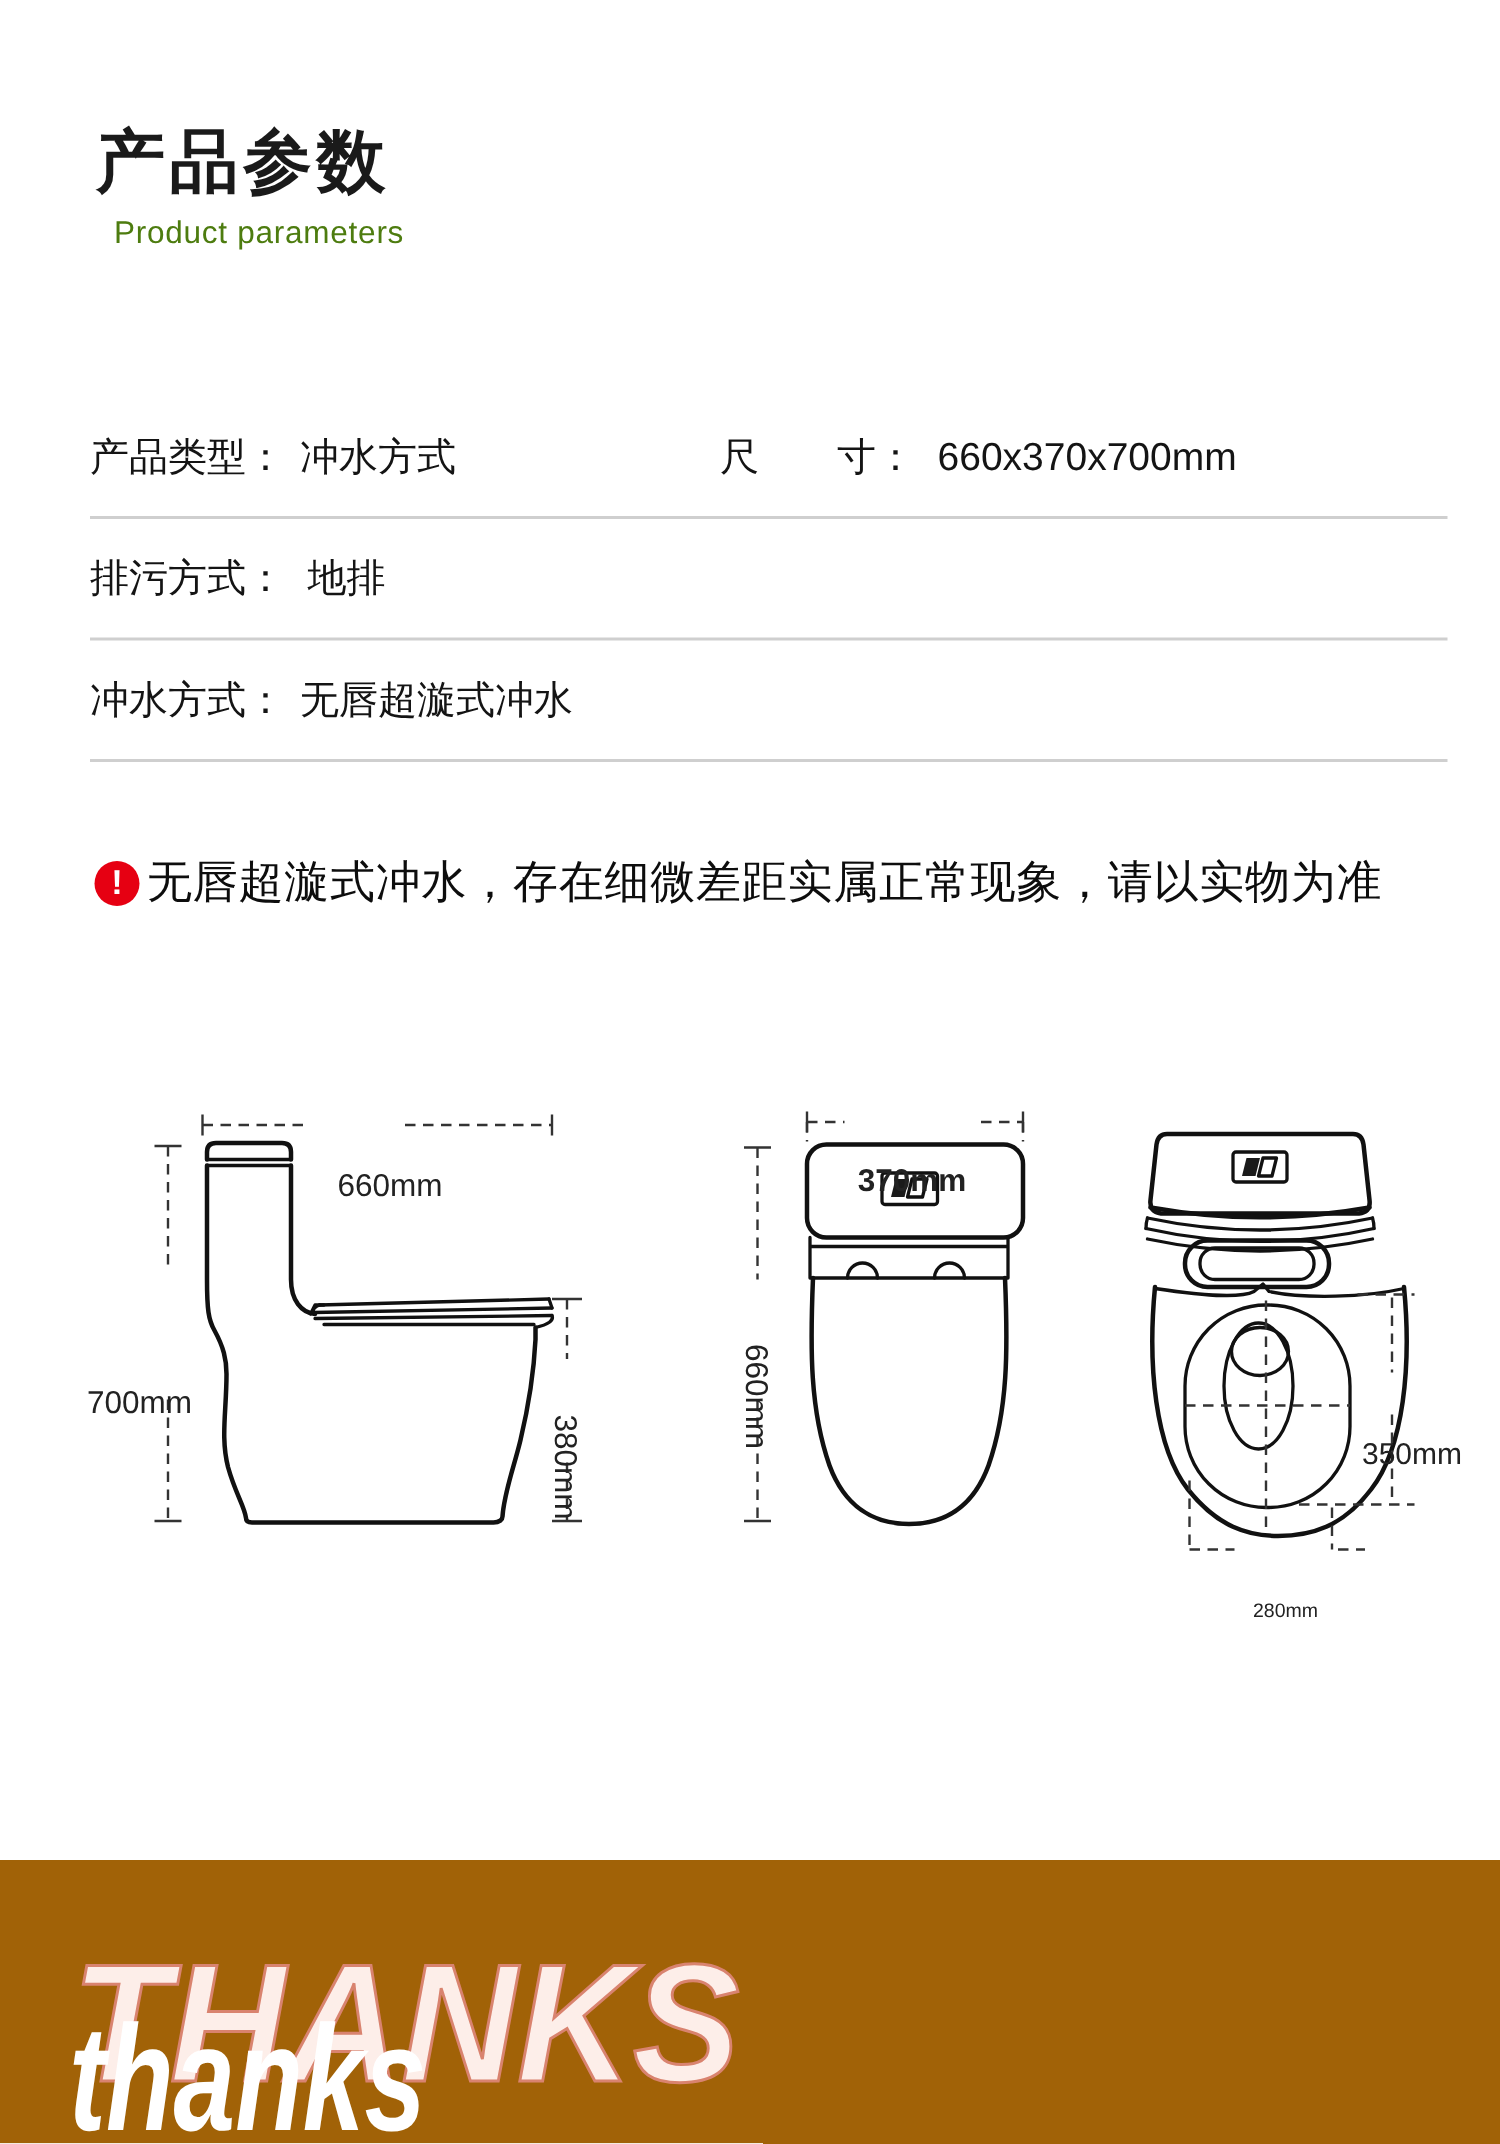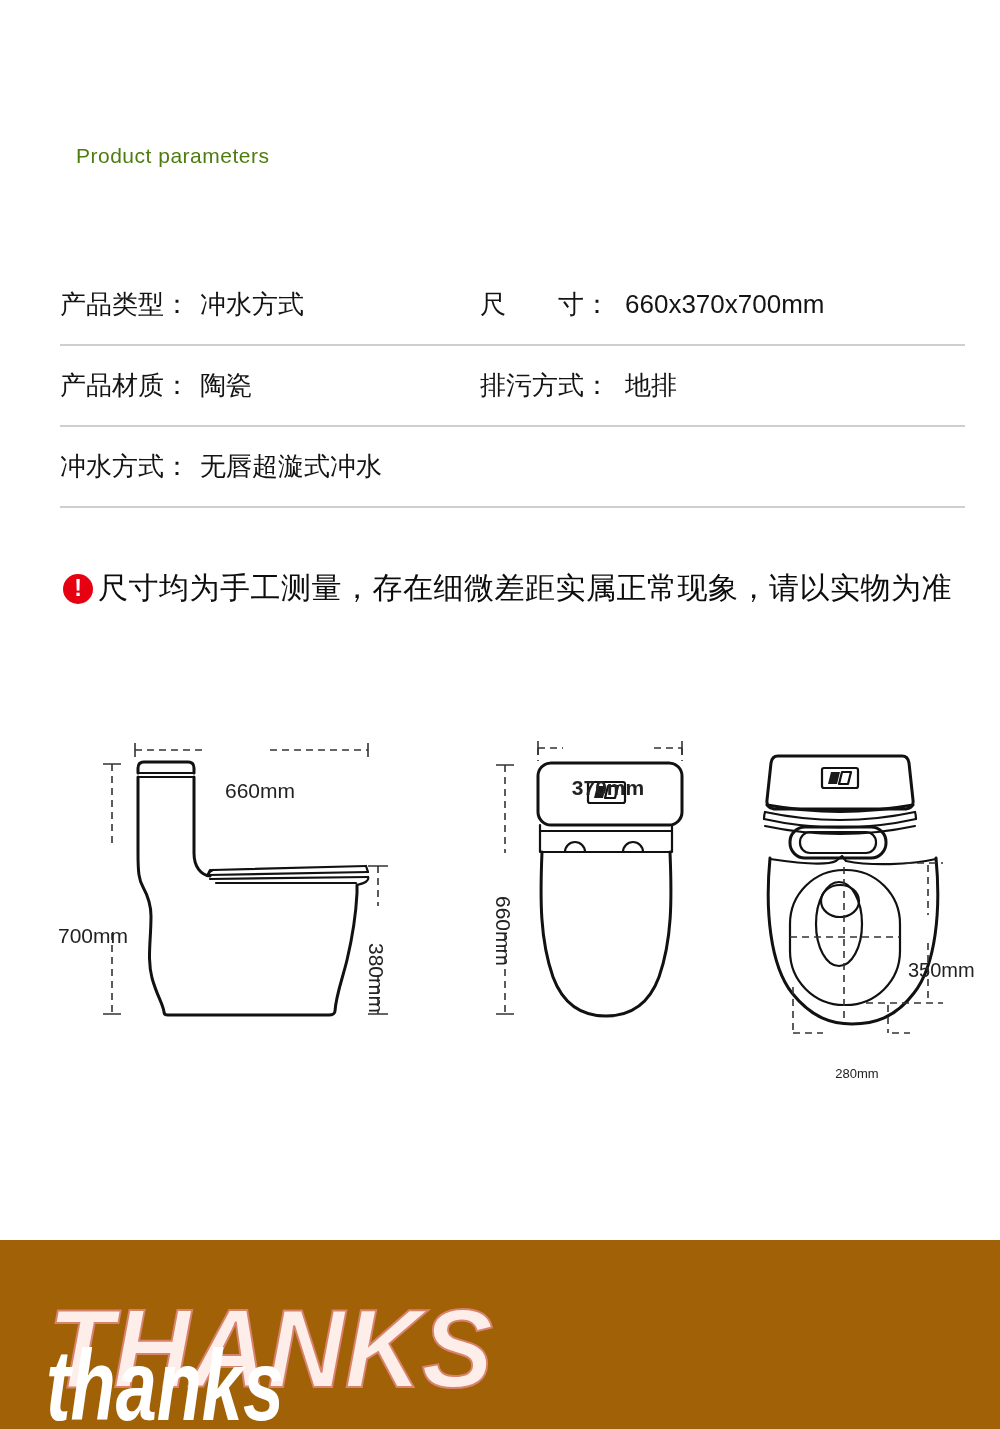--- a/index.html
+++ b/index.html
@@ -36,54 +36,51 @@
   svg .tick{fill:none;stroke:#333;stroke-width:1.6;}
   svg .fillglyph{fill:#1a1a1a;stroke:none;}
   
   .footer{position:absolute;left:0;top:1240px;width:1000px;height:189px;background:#a16207;font-style:italic;}
 </style>
 </head>
 <body>
 
 <div class="page">
 
+  <div class="title">产品参数</div>
   <div class="subtitle">Product parameters</div>
 
   <div class="spec-table">
     <div class="spec-row">
       <div class="cell c1">
         <span class="lab">产品类型：</span>
         <span class="val">冲水方式</span>
       </div>
       <div class="cell c2">
         <span class="lab">尺　　寸：</span>
         <span class="val">660x370x700mm</span>
       </div>
     </div>
     <div class="spec-row">
-      <div class="cell c1">
-        <span class="lab">产品材质：</span>
-        <span class="val">陶瓷</span>
-      </div>
       <div class="cell c2">
         <span class="lab">排污方式：</span>
         <span class="val">地排</span>
       </div>
     </div>
     <div class="spec-row">
       <div class="cell c1">
         <span class="lab">冲水方式：</span>
         <span class="val">无唇超漩式冲水</span>
       </div>
     </div>
   </div>
 
   <div class="notice">
     <span class="notice-icon">!</span>
-    <span class="notice-text">尺寸均为手工测量，存在细微差距实属正常现象，请以实物为准</span>
+    <span class="notice-text">无唇超漩式冲水，存在细微差距实属正常现象，请以实物为准</span>
   </div>
 
   <svg class="diagram" style="left:50px;top:725px;" width="350" height="330" viewBox="0 0 350 330">
 
     <path class="dim" d="M85,25 H152 M220,25 H318"></path>
     <path class="tick" d="M85,18 V32 M318,18 V32"></path>
 
     <path class="dim" d="M62,39 V118 M62,208 V289"></path>
     <path class="tick" d="M53,39 H71 M53,289 H71"></path>
 

